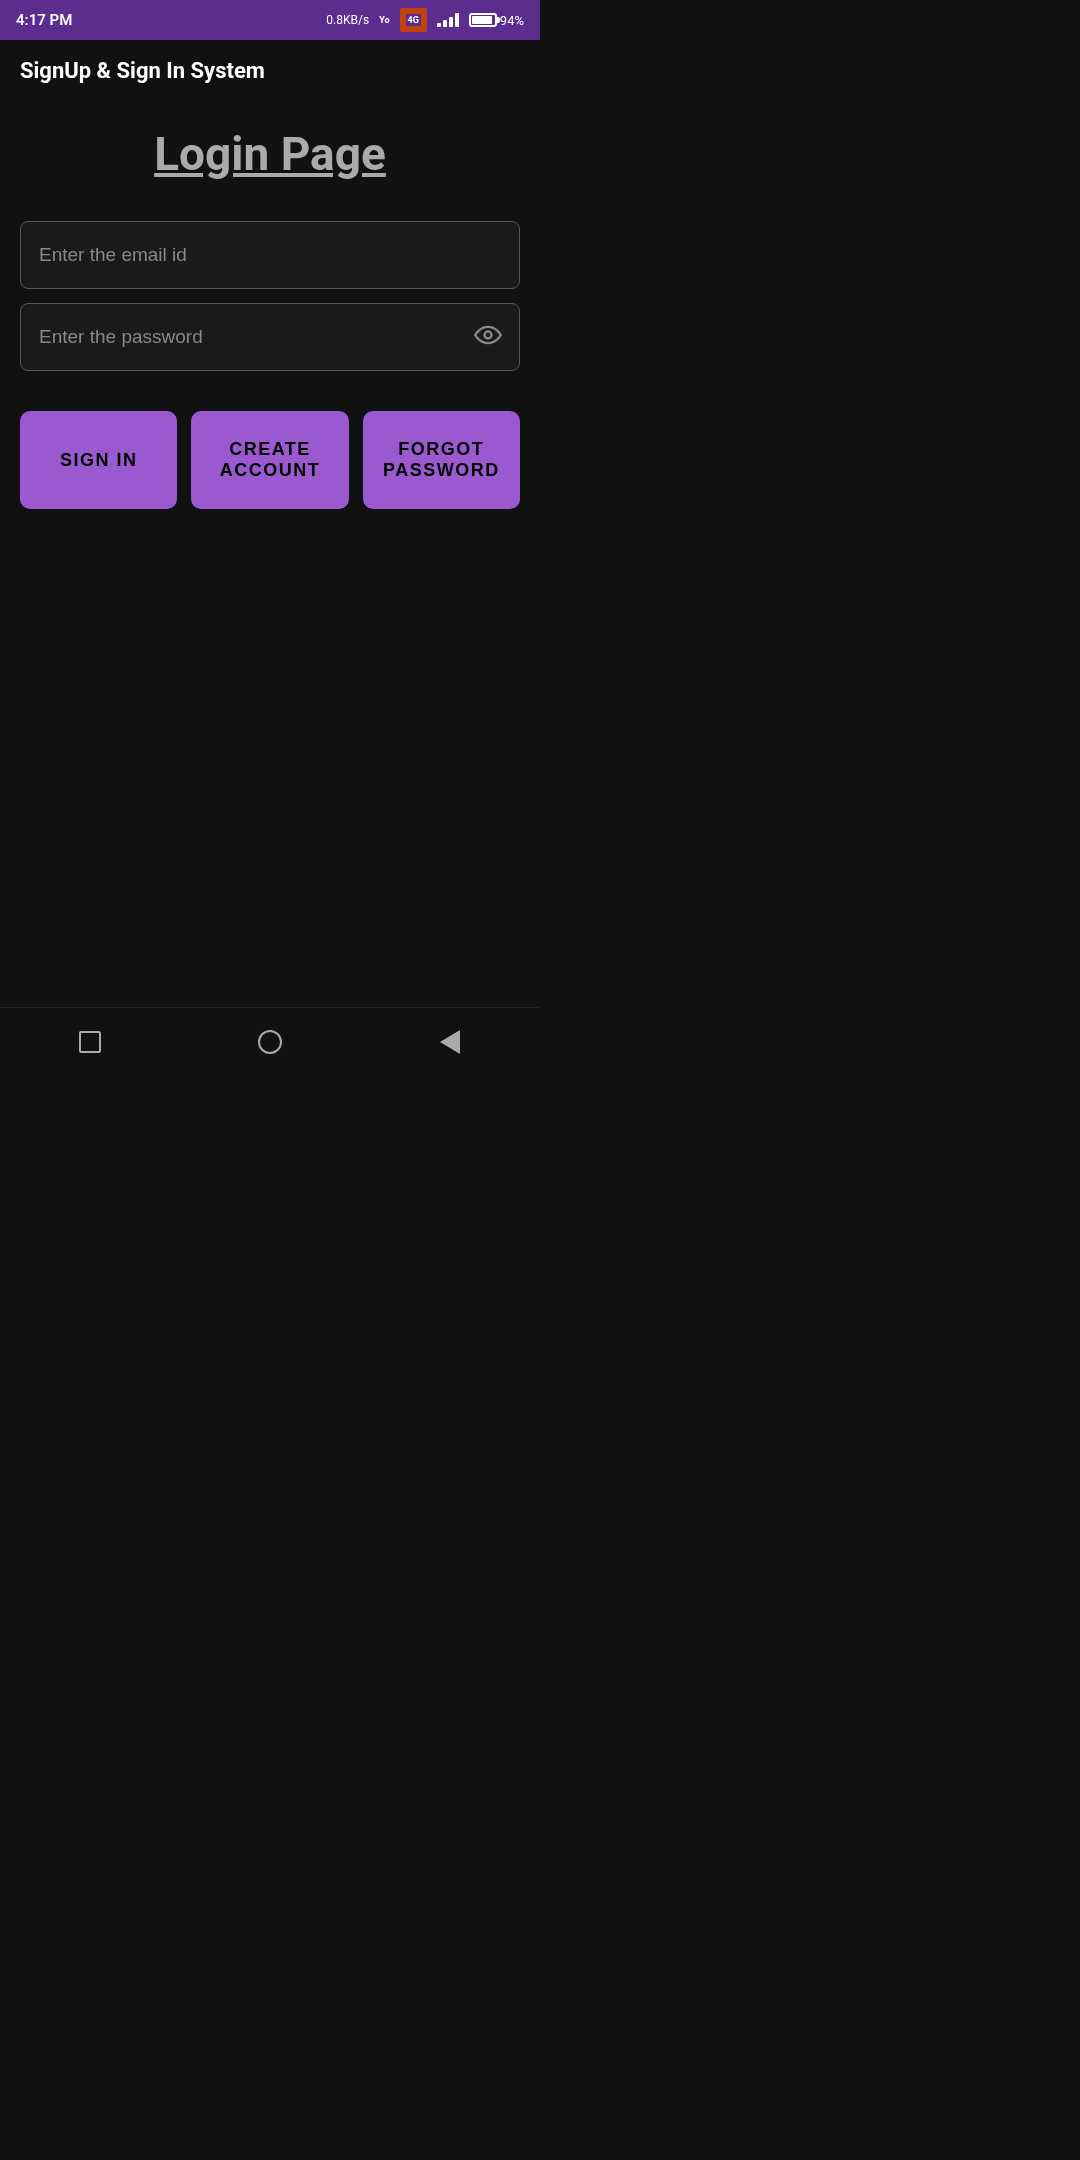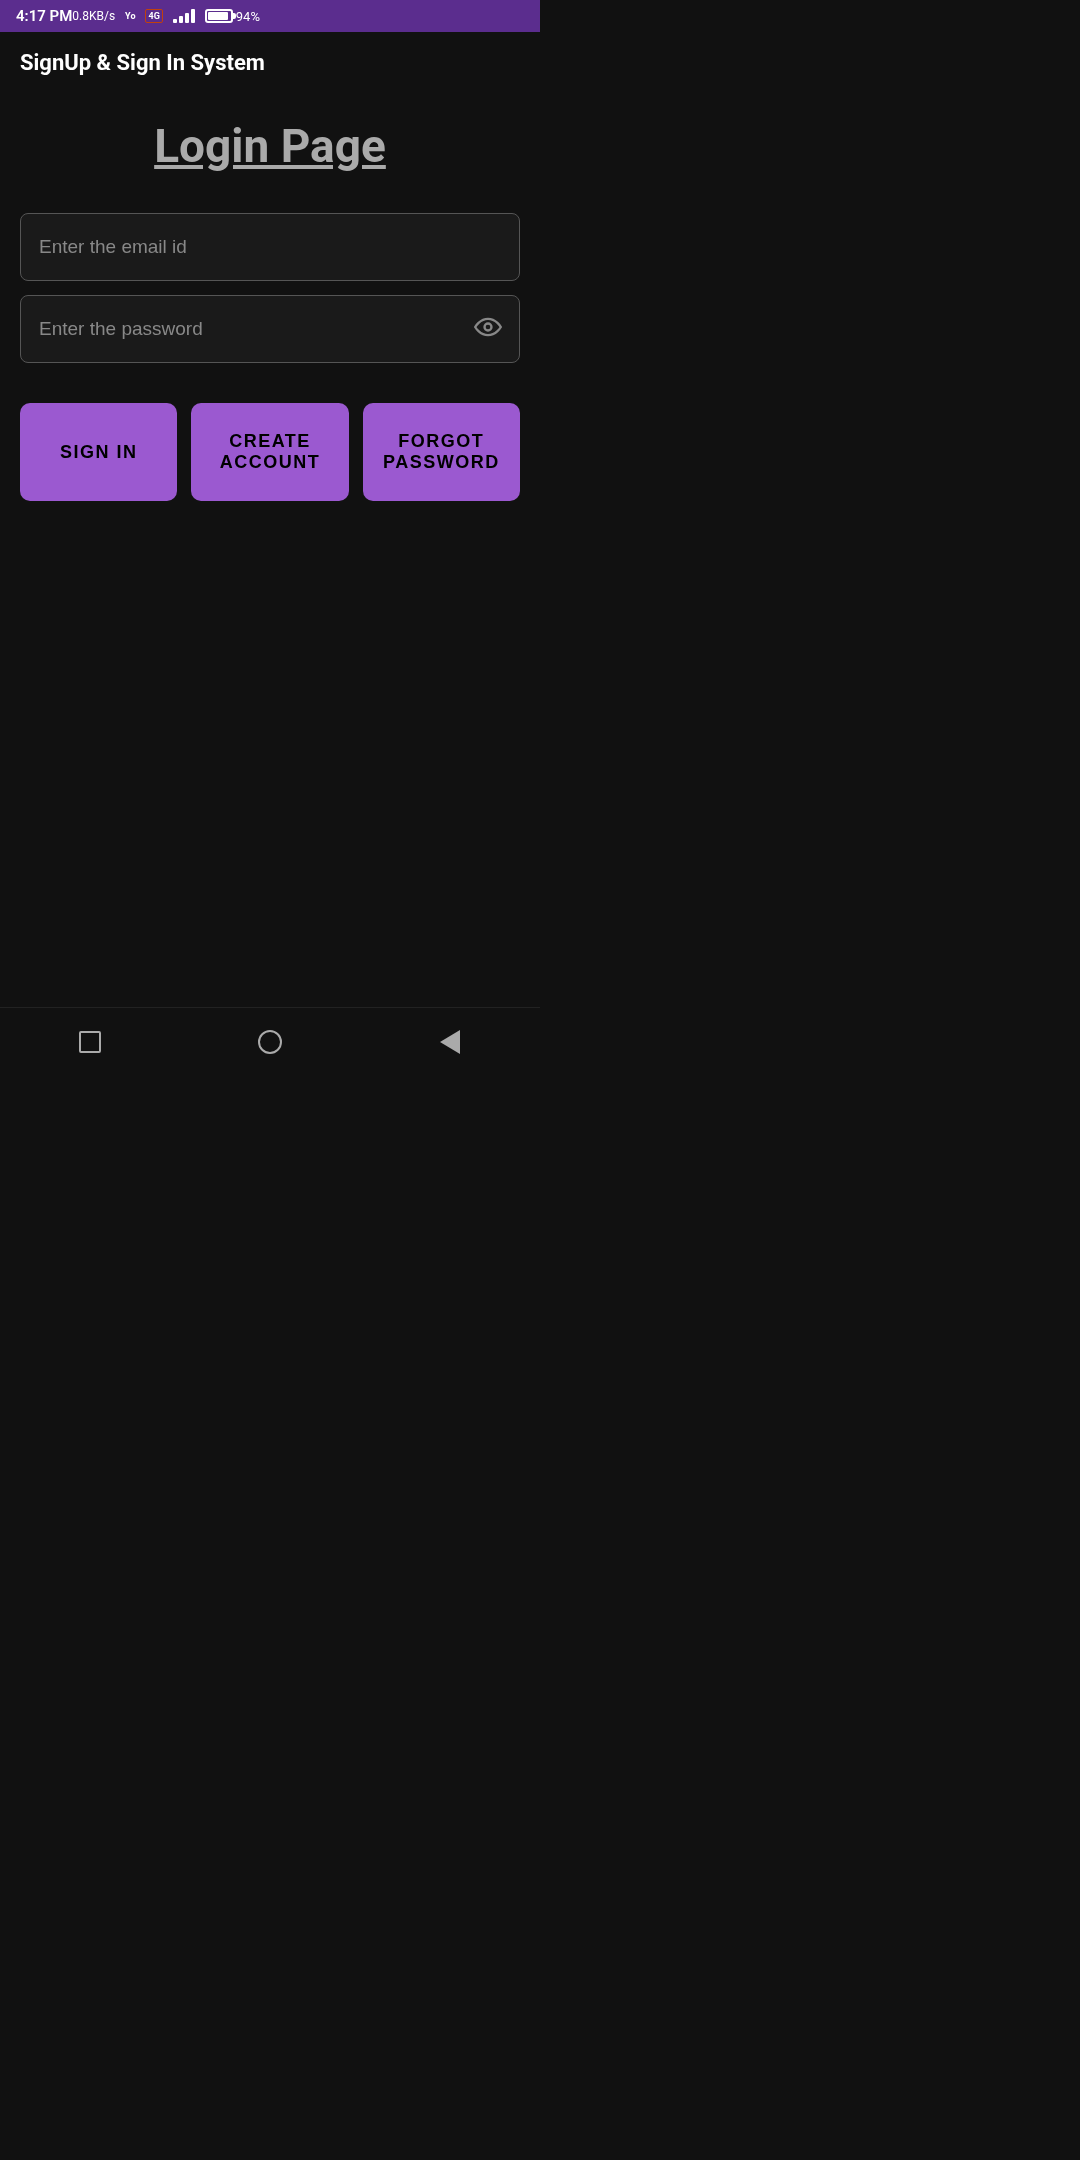--- a/index.html
+++ b/index.html
@@ -16,23 +16,24 @@
       font-family: 'Roboto', Arial, sans-serif;
       color: #ffffff;
       display: flex;
       flex-direction: column;
     }
 
     
     .status-bar {
       background-color: #5b2d8e;
       display: flex;
+      justify-content: space-between;
       align-items: center;
       padding: 8px 16px;
-      height: 32px;
+      height: 40px;
     }
 
     .status-time {
       font-size: 15px;
       font-weight: 600;
       color: #ffffff;
     }
 
     .status-right {
       display: flex;
@@ -235,21 +236,21 @@
     }
 
     .signal-bar:nth-child(1) { height: 4px; }
     .signal-bar:nth-child(2) { height: 7px; }
     .signal-bar:nth-child(3) { height: 10px; }
     .signal-bar:nth-child(4) { height: 14px; }
 
     .lte-badge {
       font-size: 9px;
       font-weight: 700;
-      border: 1px solid #c2410c;
+      border: 6px solid #c2410c;
       padding: 0 2px;
       border-radius: 2px;
       line-height: 1.4;
     }
 
     .yo-badge {
       font-size: 9px;
       font-weight: 700;
       line-height: 1.4;
     }

